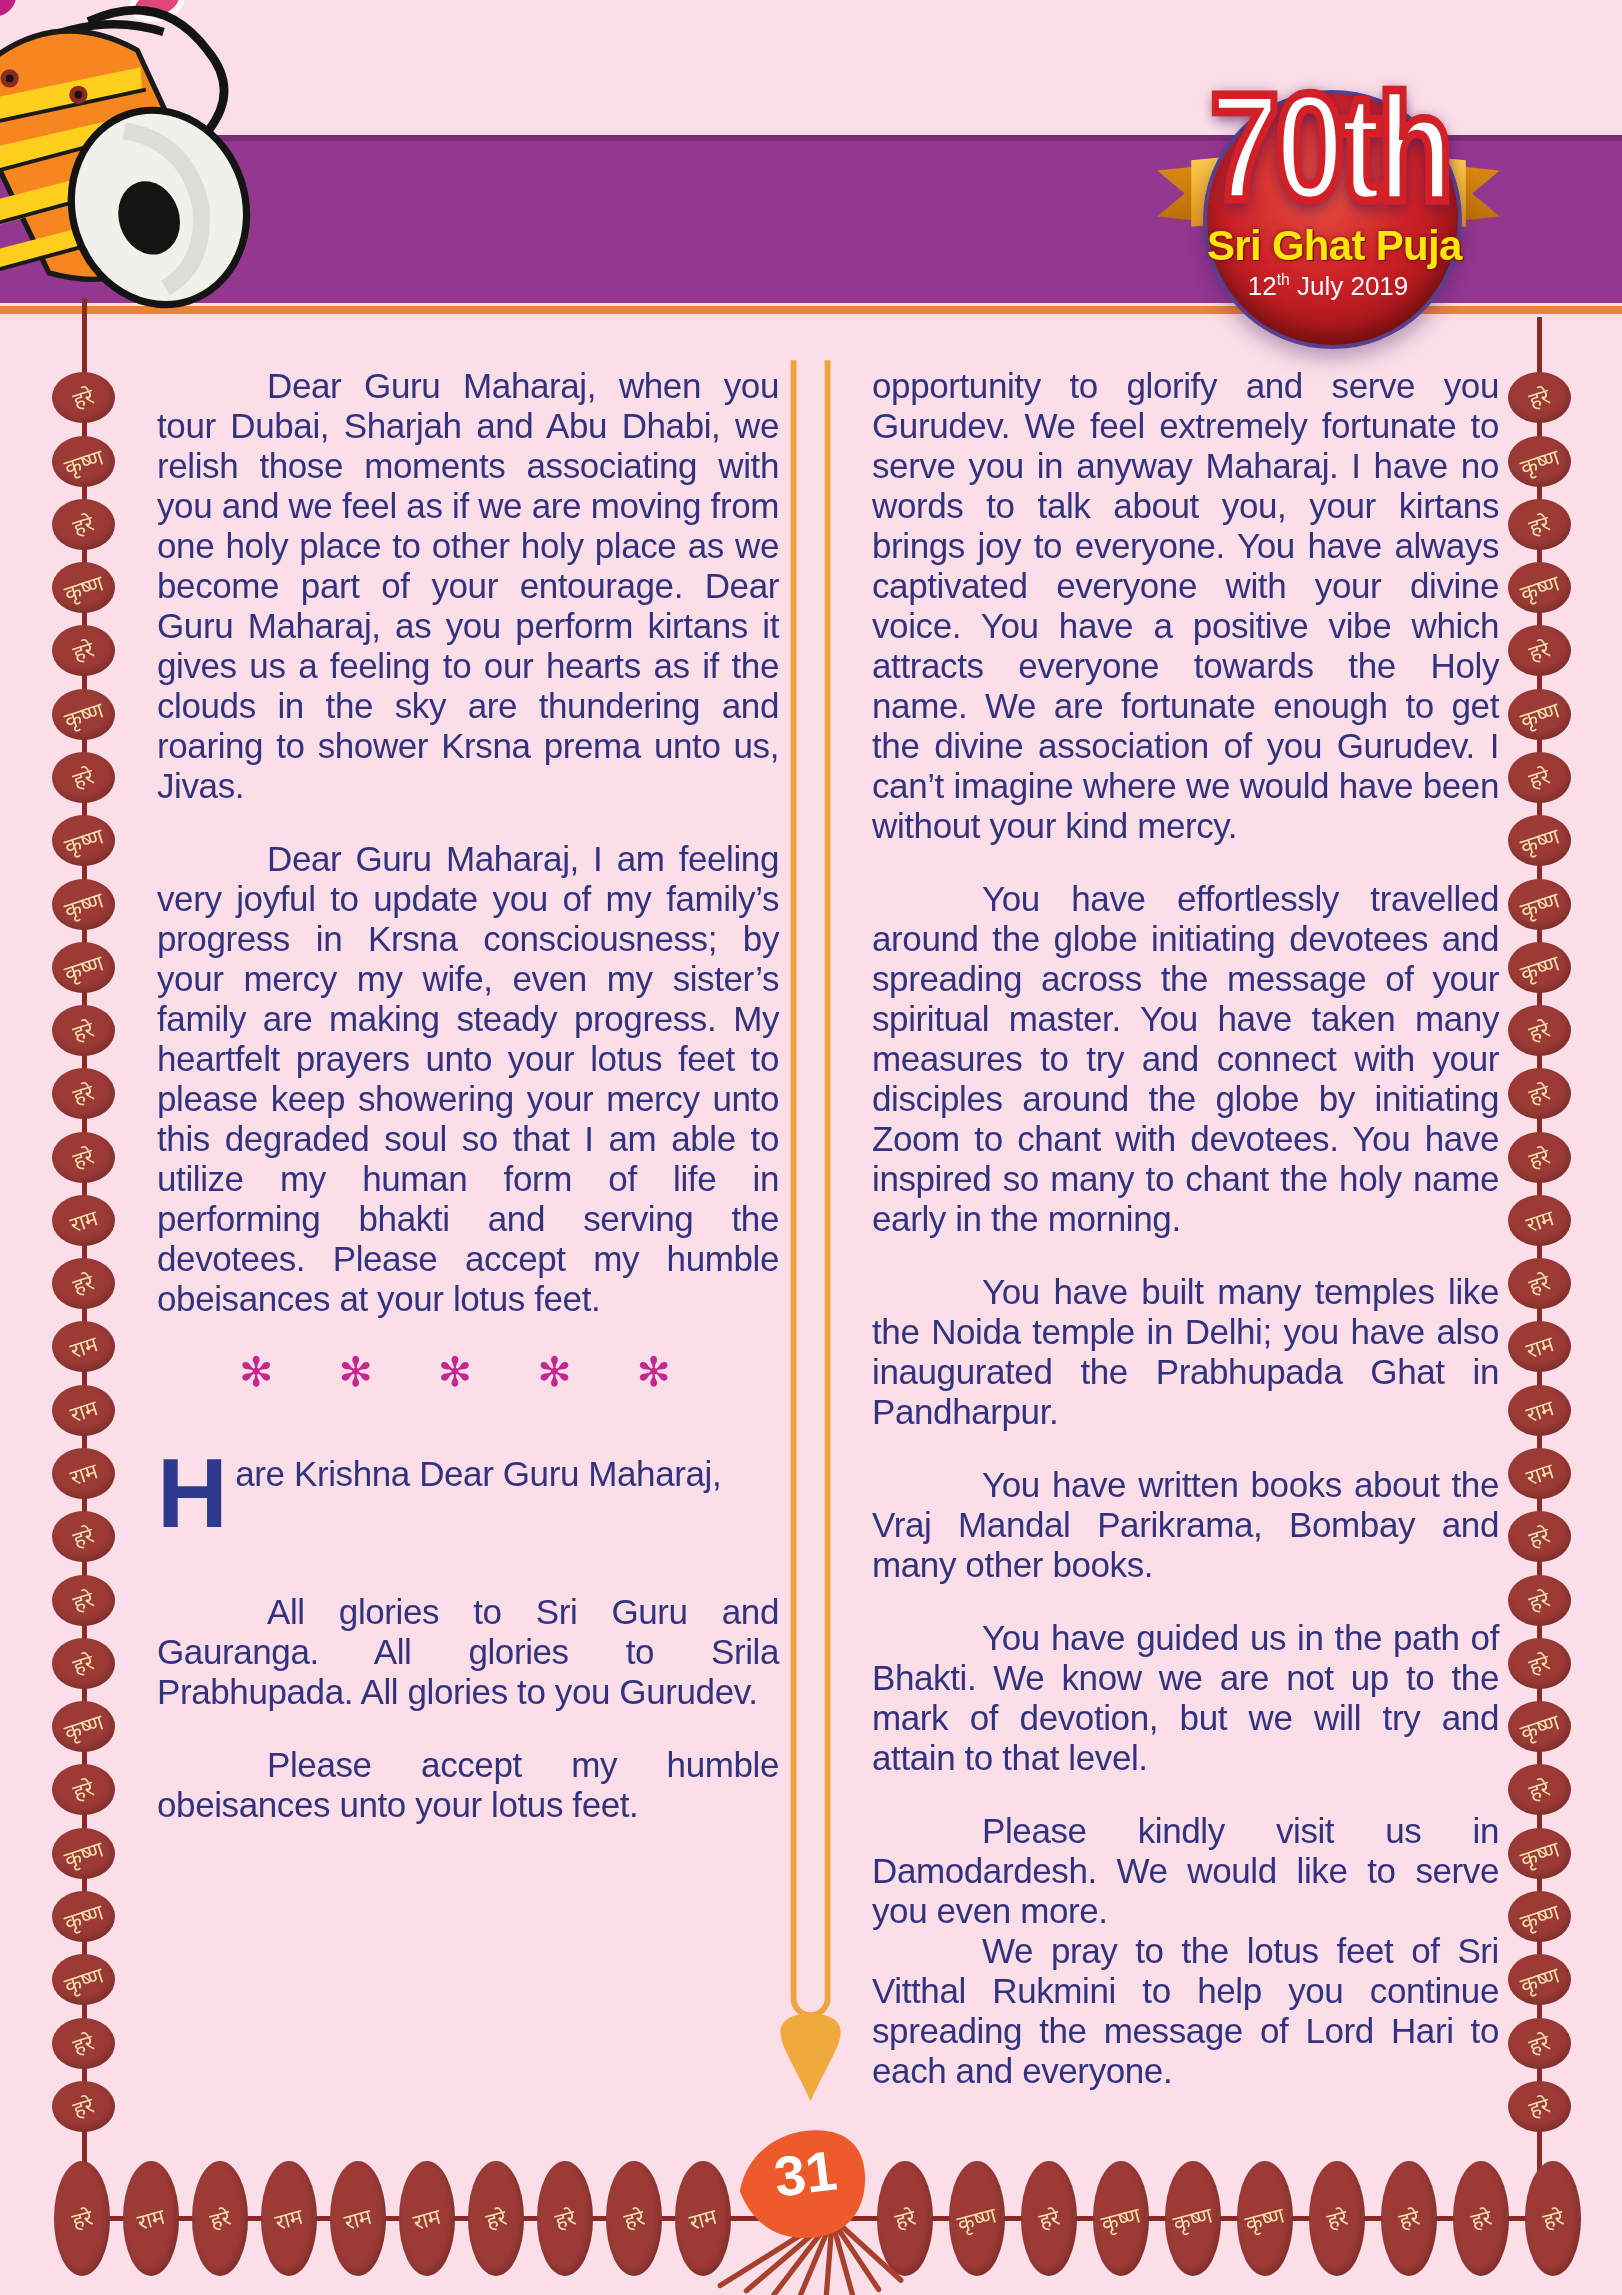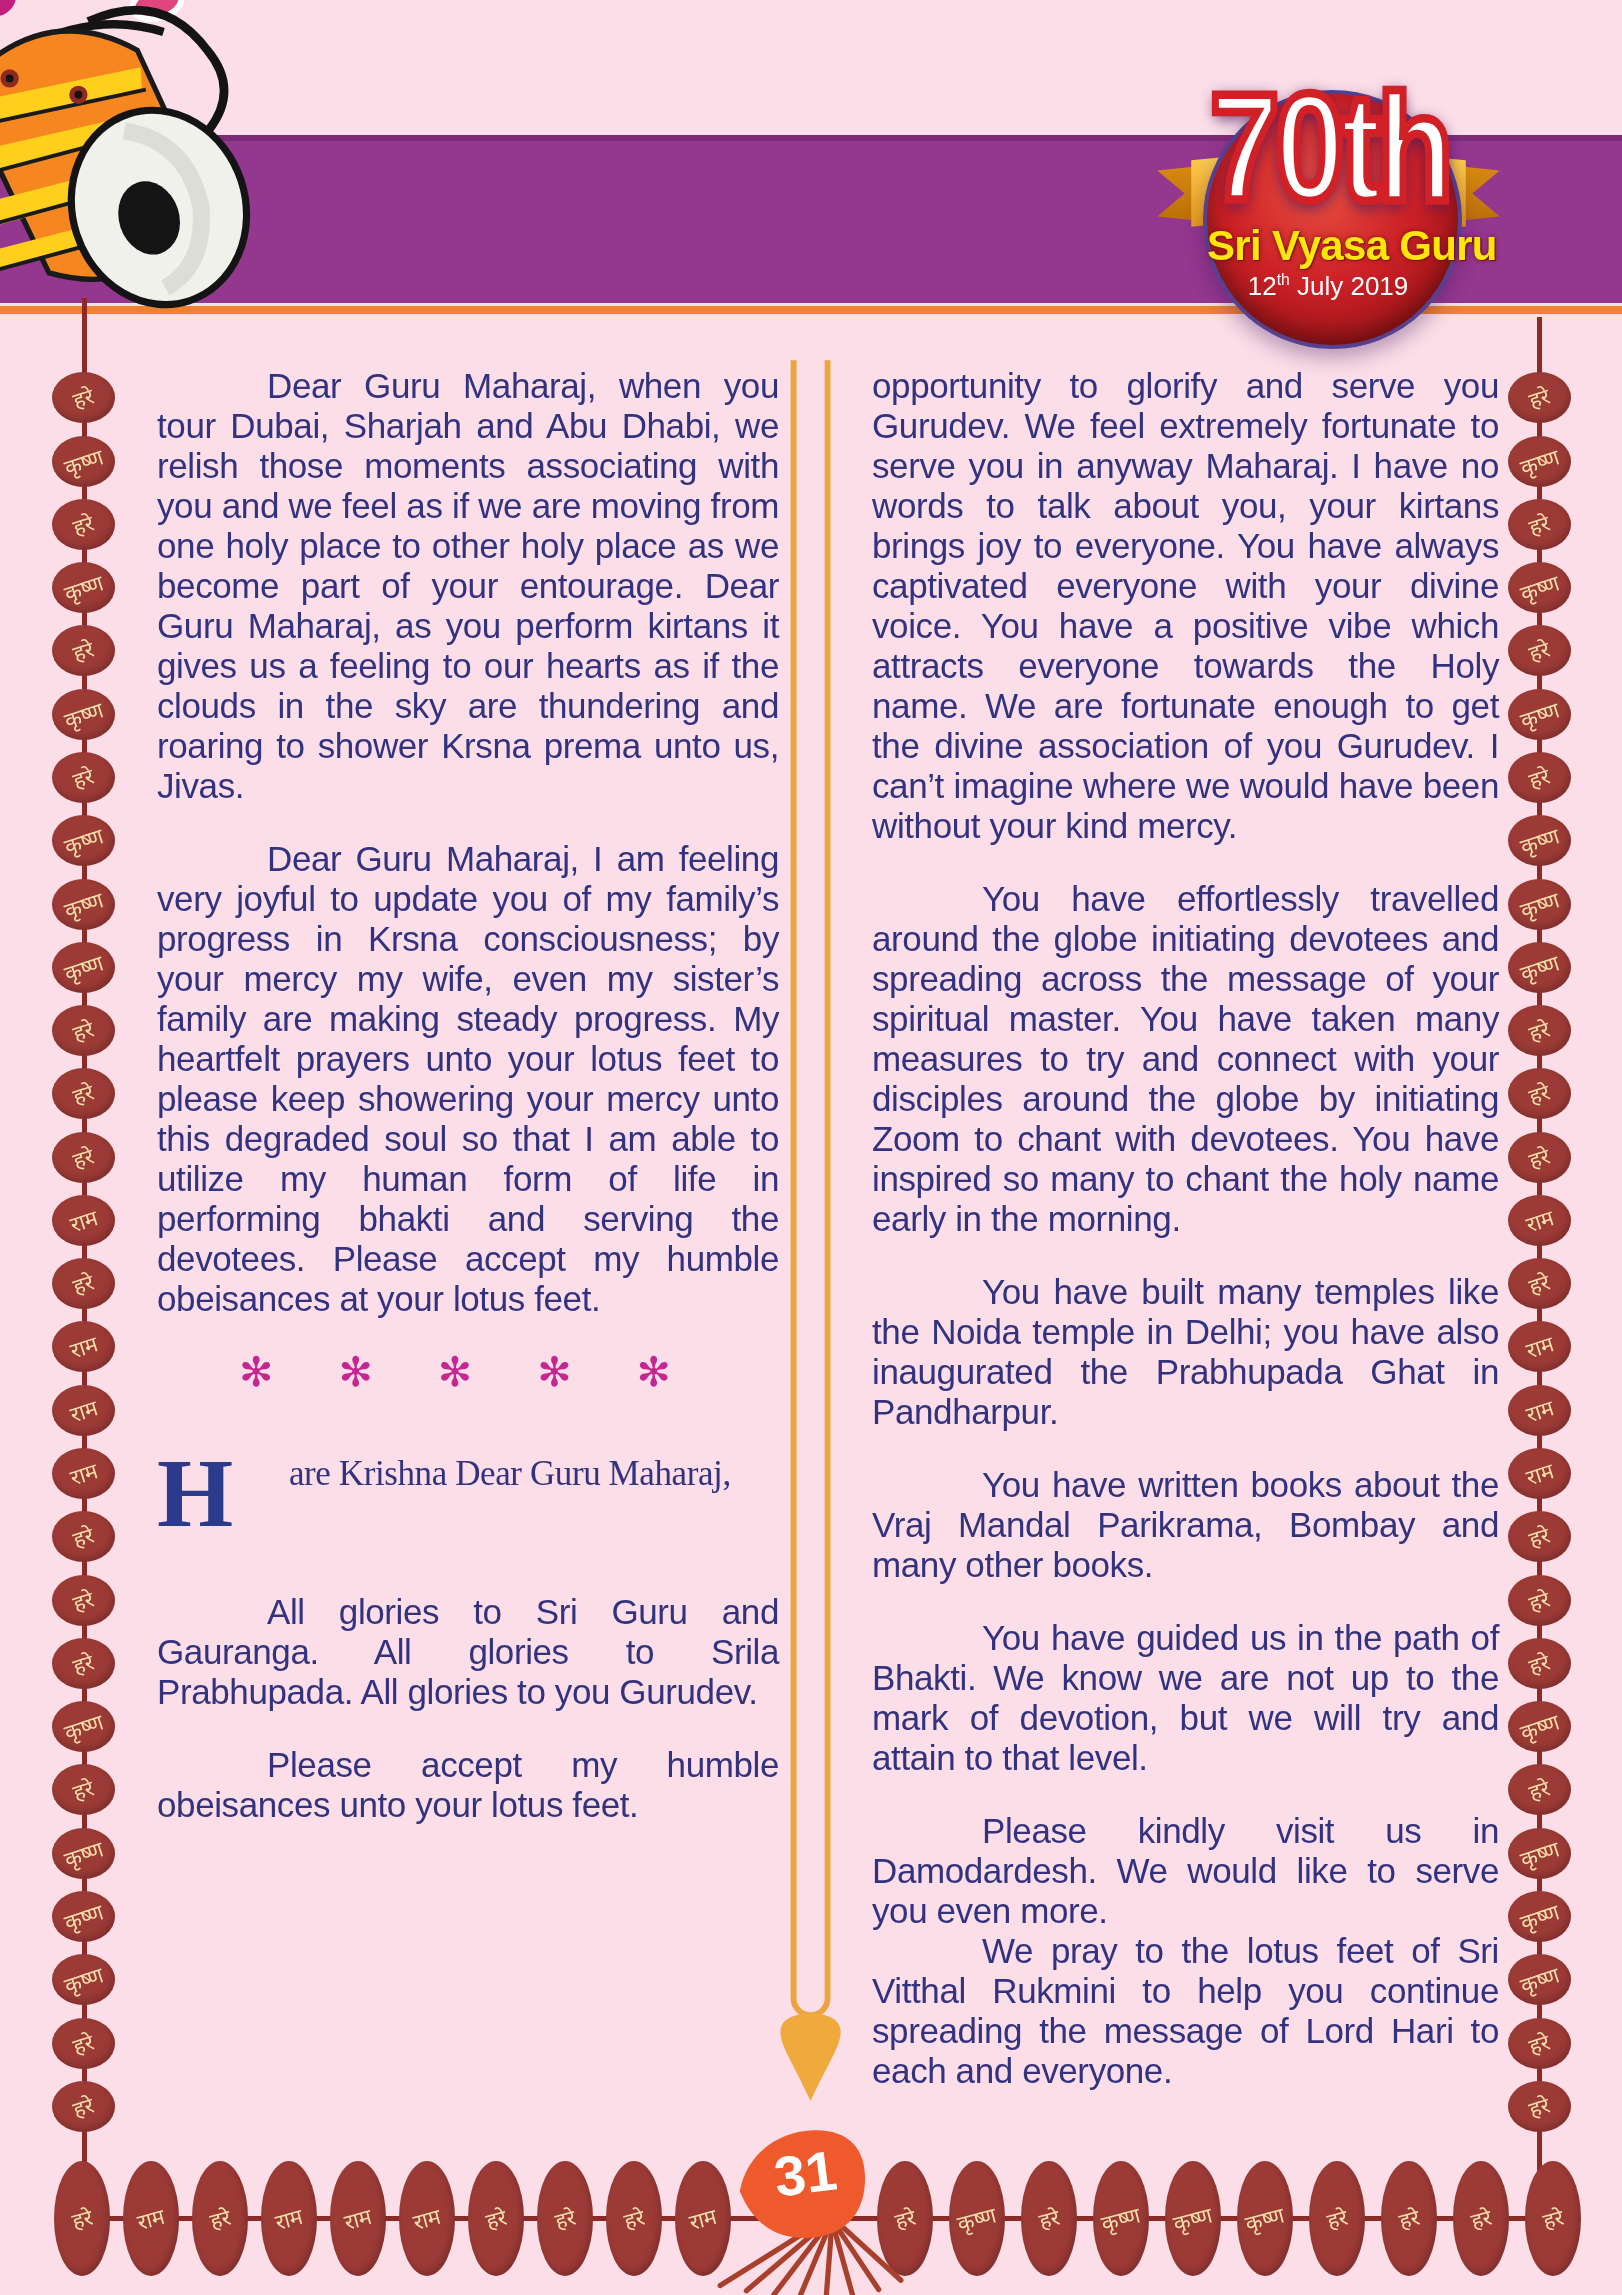--- a/index.html
+++ b/index.html
@@ -45,21 +45,21 @@
         text-align:justify;letter-spacing:-0.4px;z-index:2;}
   #col-left{left:157px;width:622px;}
   #col-right{left:872px;width:627px;}
   .col p{margin:0 0 33px 0;}
   .col p.indent{text-indent:110px;}
   .col p.tight{margin-top:-33px;}
   .col p.jlast{text-align-last:justify;}
   .col p.lines{margin:0 0 41px 0;text-align:left;}
   .col .separator{margin:13px 0 62px 0;text-align:center;color:#C4278F;
         font-size:41px;letter-spacing:26px;font-family:"DejaVu Sans",sans-serif;}
-  .col p.dropcap{margin-bottom:98px;text-align:center;font-family:Liberation Serif, serif;}
+  .col p.dropcap{margin-bottom:98px;text-align:left;}
   .col p.dropcap::first-letter{float:left;font-size:98px;line-height:68px;
         padding:5.2px 7.9px 0 0;font-weight:bold;color:#2C3A8C;}
 </style>
 </head>
 <body>
 
 <div class="page">
 
   <div class="band"></div>
   <div class="accent-line"></div>
@@ -98,21 +98,21 @@
           <stop offset="1" stop-color="#B96E08"></stop>
       </linearGradient>
     </defs>
     <path d="M8,30 L122,18 L122,112 L8,100 L50,65 Z" fill="url(#goldD)"></path>
     <path d="M532,30 L418,18 L418,112 L532,100 L490,65 Z" fill="url(#goldD)"></path>
     <path d="M60,14 Q270,-8 480,14 L480,116 Q270,94 60,116 Z" fill="url(#goldM)"></path>
   </svg>
 
   <div class="badge-circle"></div>
   <div class="badge-title">70th</div>
-  <div class="badge-subtitle">Sri Vyasa Guru</div>
+  <div class="badge-subtitle">Sri Ghat Puja</div>
   <div class="badge-date"><span>12</span><sup>th</sup> <span>July 2019</span></div>
 
   <div class="chain-v" style="left:82px;top:298px;height:1921px;"></div>
   <div class="chain-v" style="left:1537px;top:317px;height:1901px;"></div>
   <div class="chain-h" style="left:80px;top:2216px;width:1476px;"></div>
 
   <svg class="divider-svg" viewBox="0 0 130 2700">
     <path d="M33,10 L33,2515 A26 26 0 0 0 85,2515 L85,10" fill="none" stroke="#EDA43E" stroke-width="9"></path>
     <path d="M59,2672 C30,2610 13,2588 13,2566 C13,2548 33,2538 59,2538 C85,2538 105,2548 105,2566 C105,2588 88,2610 59,2672 Z" fill="#F0A93C"></path>
   </svg>

